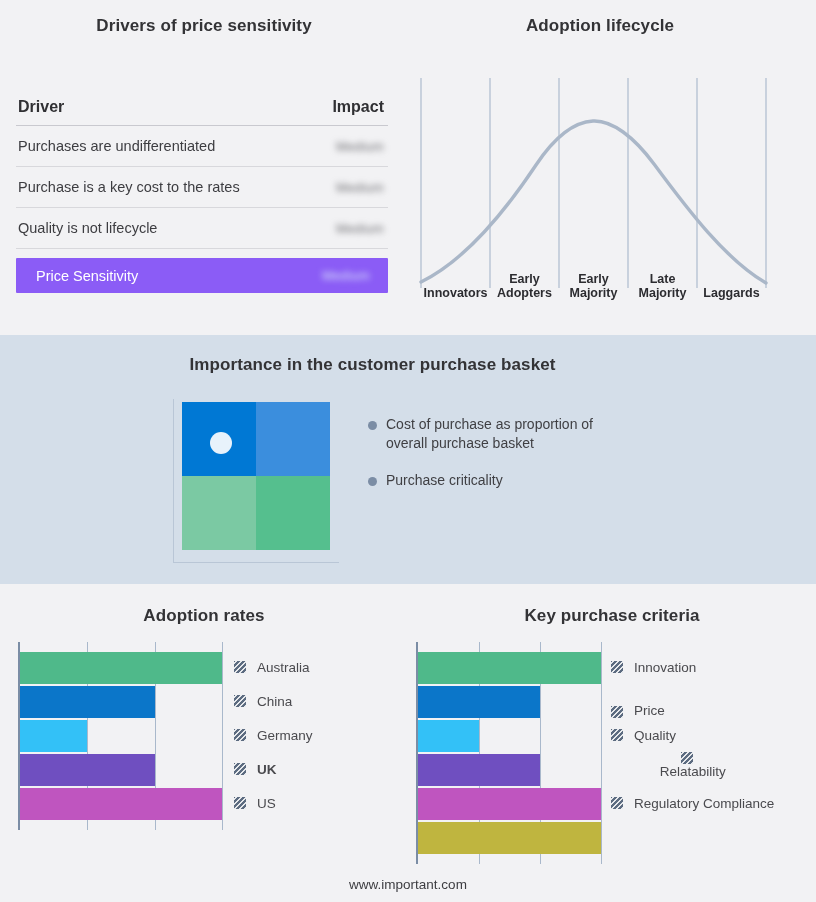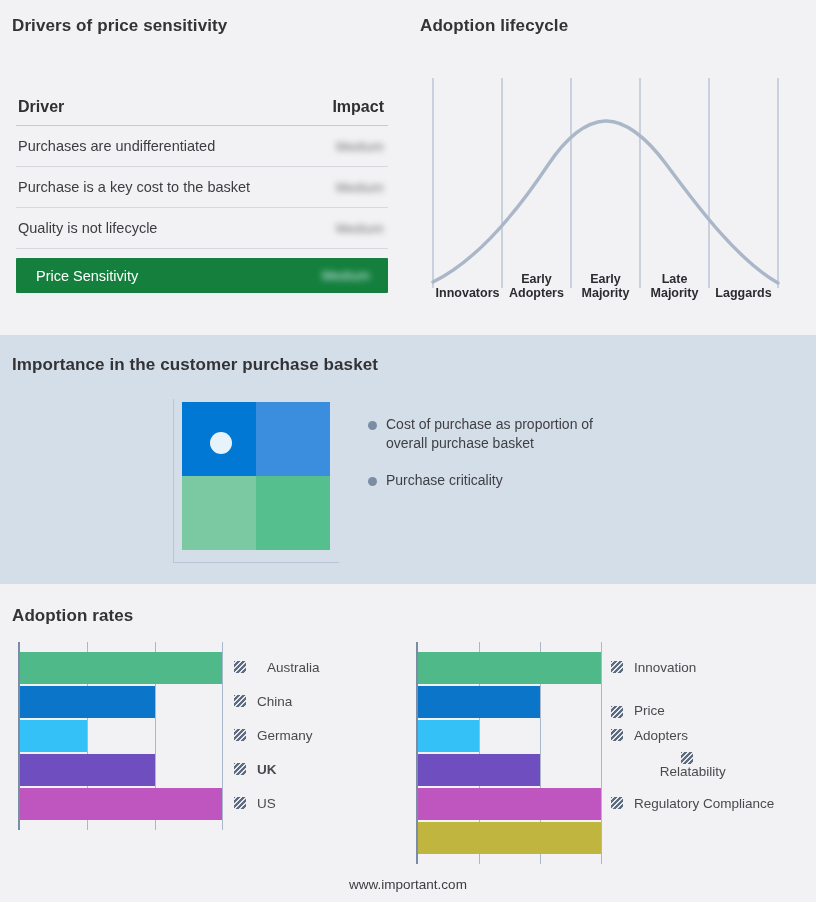--- a/index.html
+++ b/index.html
@@ -13,21 +13,21 @@
   }
   .band{position:absolute;left:0;width:816px;}
   .band-top{top:0;height:335px;background:#f2f2f4;}
   .band-mid{top:335px;height:249px;background:#d4dee9;}
   .band-bottom{top:584px;height:318px;background:#f2f2f4;}
 
   .panel{position:absolute;}
 
   .ptitle{
     font-size:17px;font-weight:bold;color:#333336;
-    letter-spacing:.1px;margin-left:12px;
+    text-align:center;letter-spacing:.1px;
   }
 
   
   #drivers{left:0;top:0;width:408px;height:335px;}
   #drivers .ptitle{position:absolute;top:16px;left:0;width:408px;}
   .tbl{position:absolute;top:88px;left:16px;width:372px;}
   .trow{
     display:flex;align-items:center;justify-content:space-between;
     height:41px;box-sizing:border-box;
     border-bottom:1px solid #d8d8dc;
@@ -40,29 +40,29 @@
   .c1{font-size:14.5px;color:#3d3d41;}
   .c2{font-size:13px;color:#6a6a6e;}
   .blurred{
     filter:blur(3.2px);
     color:#6d6d71;
     font-size:13px;
     user-select:none;
     letter-spacing:.3px;
   }
   .trow.highlight{
-    background:#15803d;border-bottom:none;
+    background:#8b5cf6;border-bottom:none;
     height:35px;margin-top:9px;padding:0 18px 0 20px;
     border-radius:1px;
   }
   .trow.highlight .c1{color:#ffffff;font-size:14.5px;}
   .trow.highlight .blurred{color:#dcecfb;}
 
   
-  #lifecycle{left:408px;top:0;width:408px;height:365px;}
+  #lifecycle{left:396px;top:0;width:408px;height:365px;}
   #lifecycle .ptitle{position:absolute;top:16px;left:0;width:408px;}
   #lifecycle svg{position:absolute;left:0;top:60px;}
   .seg-label{
     position:absolute;
     font-size:12.5px;font-weight:bold;color:#2c2c30;
     text-align:center;line-height:14px;
   }
 
   
   #basket{left:0;top:335px;width:816px;height:249px;}
@@ -121,21 +121,21 @@
   <div class="tbl">
     <div class="trow head">
       <span class="c1">Driver</span>
       <span class="c2">Impact</span>
     </div>
     <div class="trow">
       <span class="c1">Purchases are undifferentiated</span>
       <span class="c2 blurred">Medium</span>
     </div>
     <div class="trow">
-      <span class="c1">Purchase is a key cost to the basket</span>
+      <span class="c1">Purchase is a key cost to the rates</span>
       <span class="c2 blurred">Medium</span>
     </div>
     <div class="trow">
       <span class="c1">Quality is not lifecycle</span>
       <span class="c2 blurred">Medium</span>
     </div>
     <div class="trow highlight">
       <span class="c1">Price Sensitivity</span>
       <span class="c2 blurred">Medium</span>
     </div>
@@ -209,21 +209,21 @@
         <div class="bar" style="width: 67.3333px; background: rgb(51, 193, 247);"></div>
       </div>
       <div class="barrow" style="top: 112px; height: 32px; width: 202px;">
         <div class="bar" style="width: 134.667px; background: rgb(111, 79, 192);"></div>
       </div>
       <div class="barrow" style="top: 146px; height: 32px; width: 202px;">
         <div class="bar" style="width: 202px; background: rgb(191, 85, 191);"></div>
       </div>
     </div>
   <div class="bar-legend" id="adoption-legend" style="left:234px;top:66px;">
-      <div class="litem" style="height: 34px; gap: 10px;">
+      <div class="litem" style="height: 34px;">
         <span class="lmark"></span>
         <span class="ltext">Australia</span>
       </div>
       <div class="litem" style="height: 34px;">
         <span class="lmark"></span>
         <span class="ltext">China</span>
       </div>
       <div class="litem" style="height: 34px;">
         <span class="lmark"></span>
         <span class="ltext">Germany</span>
@@ -233,20 +233,21 @@
         <span class="ltext">UK</span>
       </div>
       <div class="litem" style="height: 34px;">
         <span class="lmark"></span>
         <span class="ltext">US</span>
       </div>
     </div>
 </div>
 
 <div class="panel" id="criteria">
+  <div class="ptitle">Key purchase criteria</div>
   <div class="barchart plot" id="criteria-plot" style="left: 8px; width: 185px; height: 222px;">
       <div class="yaxis" style="height: 222px;"></div>
       <div class="grid" style="left: 63px; height: 222px;"></div>
       <div class="grid" style="left: 124px; height: 222px;"></div>
       <div class="grid" style="left: 185px; height: 222px;"></div>
       <div class="barrow" style="top: 10px; height: 32px; width: 183px;">
         <div class="bar" style="width: 183px; background: rgb(79, 185, 138);"></div>
       </div>
       <div class="barrow" style="top: 44px; height: 32px; width: 183px;">
         <div class="bar" style="width: 122px; background: rgb(11, 118, 201);"></div>
@@ -268,21 +269,21 @@
       <div class="litem" style="height: 34px;">
         <span class="lmark"></span>
         <span class="ltext">Innovation</span>
       </div>
       <div class="litem" style="height: 34px; align-items: flex-end;">
         <span class="lmark"></span>
         <span class="ltext">Price</span>
       </div>
       <div class="litem" style="height: 34px;">
         <span class="lmark"></span>
-        <span class="ltext">Adopters</span>
+        <span class="ltext">Quality</span>
       </div>
       <div class="litem" style="height: 34px; flex-direction: column;">
         <span class="lmark"></span>
         <span class="ltext">Relatability</span>
       </div>
       <div class="litem" style="height: 34px;">
         <span class="lmark"></span>
         <span class="ltext">Regulatory Compliance</span>
       </div>
     </div>

